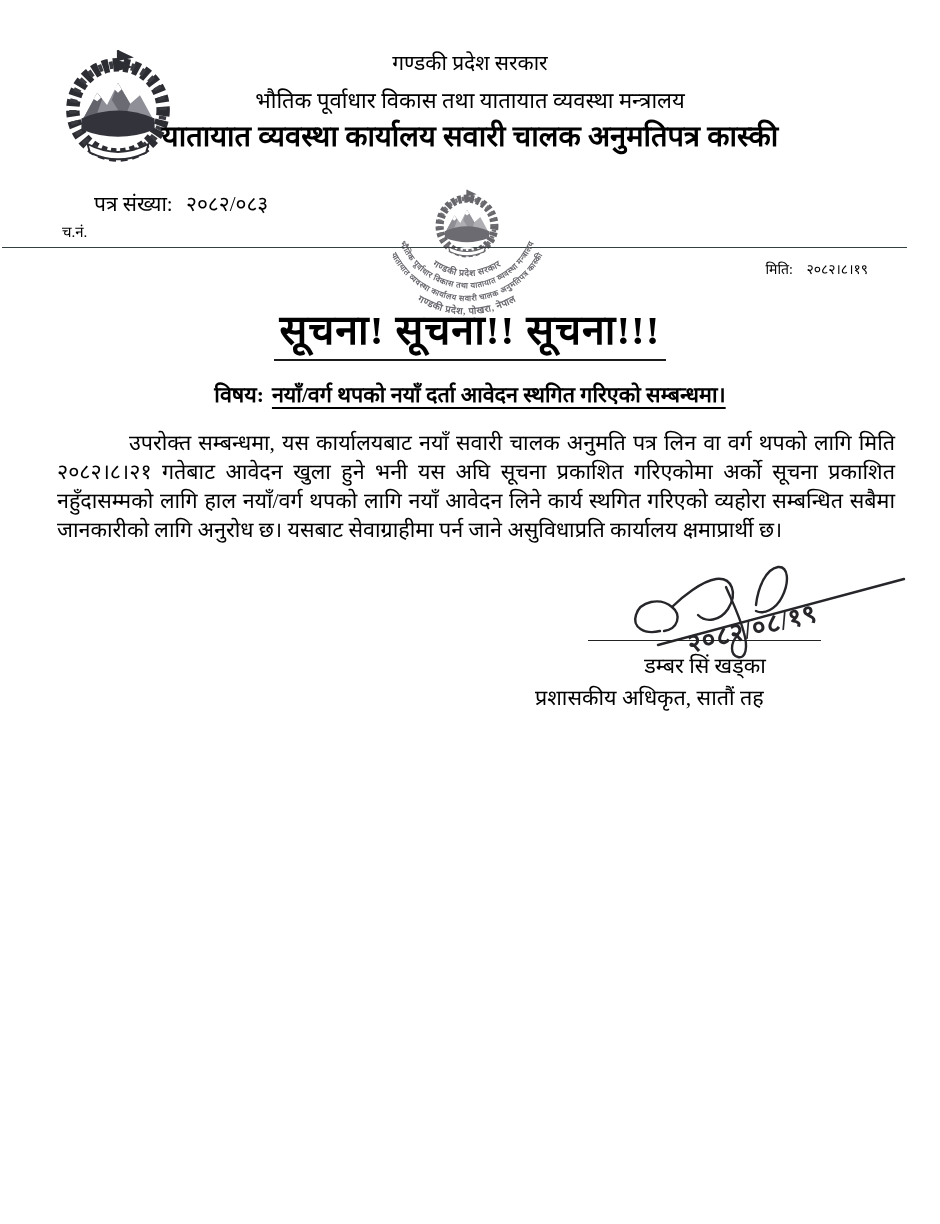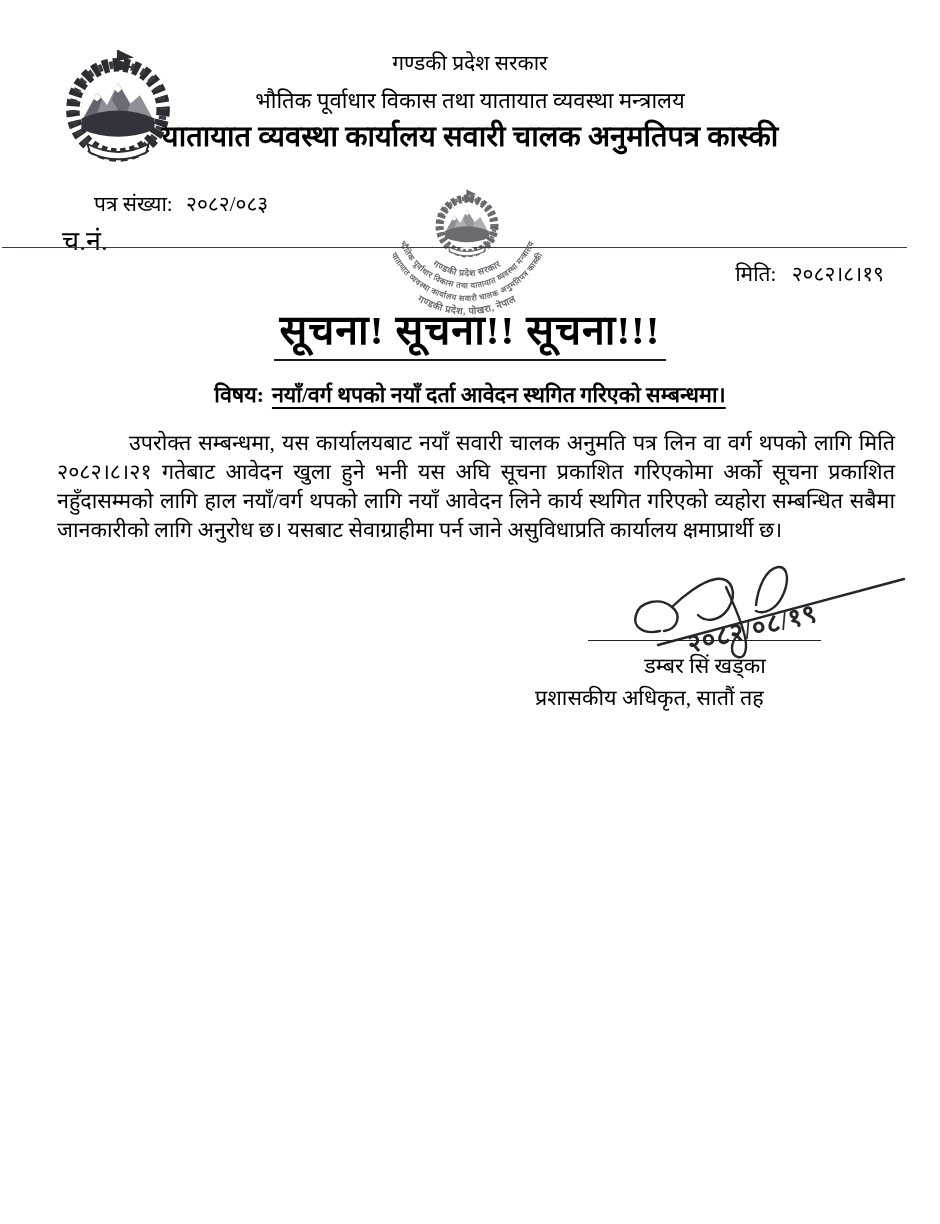--- a/index.html
+++ b/index.html
@@ -15,23 +15,23 @@
   .abs{position:absolute;}
   
   .hdr-line{left:0;right:0;text-align:center;white-space:nowrap;}
   .hdr-gov{top:48px;font-size:21px;}
   .hdr-ministry{top:84px;font-size:22px;}
   .hdr-office{top:115px;font-size:29px;font-weight:700;}
   .hdr-city{top:158px;font-size:21px;}
   .logo{left:56px;top:44px;width:124px;height:122px;}
   
   .ref-no{left:62px;top:189px;font-size:21px;margin-left:32px;}
-  .disp-no{left:62px;top:221px;font-size:27px;}
+  .disp-no{left:62px;top:221px;font-size:15px;}
   .rule{left:2px;top:247px;width:905px;border-top:1.6px solid #32413f;height:0;}
-  .date{right:56px;top:259px;font-size:21px;}
+  .date{right:72px;top:259px;font-size:14px;}
   
   .stamp{left:362px;top:186px;width:212px;height:142px;opacity:.88;}
   .stamp text{fill:#53535a;font-weight:700;letter-spacing:.5px;}
   
   .title-wrap{top:300px;left:0;right:0;text-align:center;}
   .title{display:inline-block;font-size:41px;font-weight:700;letter-spacing:1px;
          border-bottom:2.5px solid #1b1b1b;padding:0 6px 3px;white-space:nowrap;}
   .subject-wrap{top:379px;left:0;right:0;text-align:center;font-size:21.5px;font-weight:700;white-space:nowrap;}
   .subject-text{text-decoration:underline;text-underline-offset:5px;margin-left:8px;}
   

